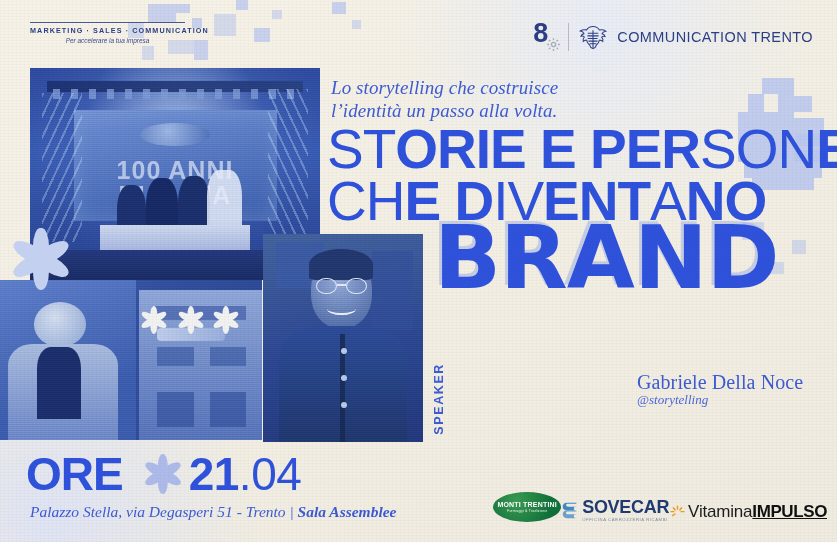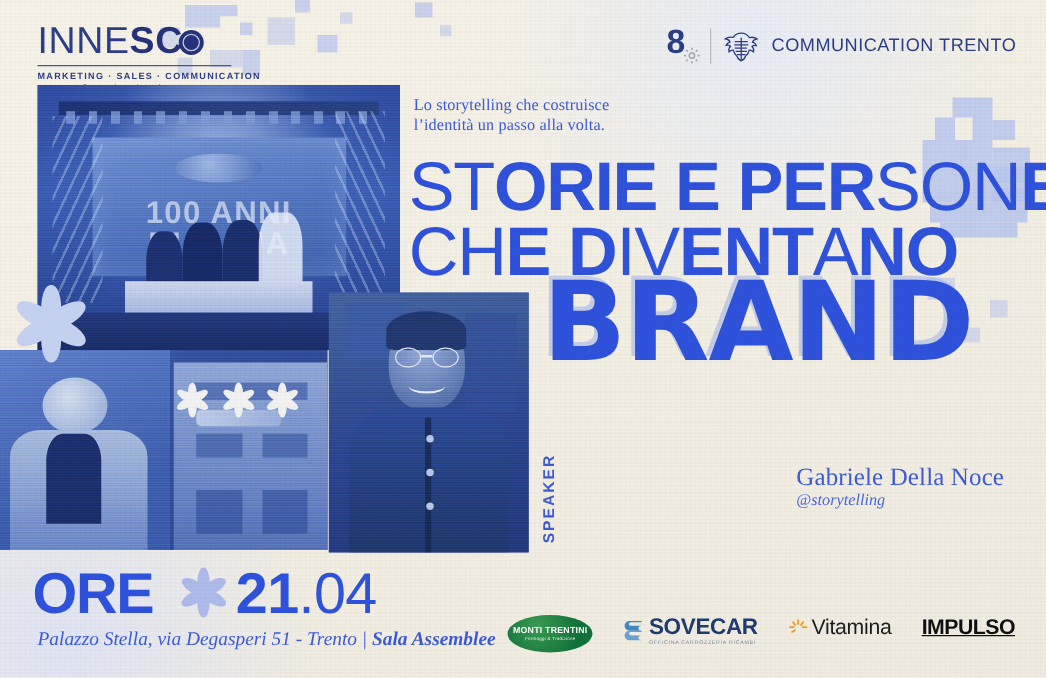--- a/index.html
+++ b/index.html
@@ -88,22 +88,22 @@
   #photo-port{ left:263px; top:234px; width:160px; height:208px; }
 
   .scr-txt{
     position:absolute; color:#cfd9f2; font-weight:800; letter-spacing:1px;
     text-align:center; opacity:.8; width:100%; line-height:1.05;
   }
 
   
   .subhead{
     position:absolute; left:331px; top:76px; width:420px;
-    font-family:"Liberation Serif", serif; 
-    font-size:13px; line-height:1.22; color:#3d5bd4; letter-spacing:.1px;
+    font-family:"Liberation Serif", serif; font-style:italic;
+    font-size:19px; line-height:1.22; color:#3d5bd4; letter-spacing:.1px;
   }
   .hl{
     position:absolute; left:327px; color:#2f52dd;
     font-weight:300; letter-spacing:-1px; line-height:.92; white-space:nowrap;
   }
   .hl b{ font-weight:800; }
   #hl1{ top:124px; font-size:55px; }
   #hl2{ top:176px; font-size:55px; }
   #brand{
     position:absolute; left:434px; top:218px;
@@ -142,22 +142,22 @@
   .when .ore{ font-weight:800; margin-right:14px; letter-spacing:-1px; }
   .when .star{ position:relative; width:40px; height:40px; color:#aebbea; margin:0 6px; }
   .venue{
     position:absolute; left:30px; top:503px;
     font-family:"Liberation Serif", serif; font-style:italic;
     font-size:15.5px; color:#3d5bd4; white-space:nowrap;
   }
   .venue b{ font-weight:700; font-style:italic; }
 
   .sponsors{
-    position:absolute; right:25px; top:492px;
-    display:flex; align-items:flex-start; gap:24px;
+    position:absolute; right:10px; top:492px;
+    display:flex; align-items:flex-end; gap:0;
   }
   .sp-monti{
     width:68px; height:30px; border-radius:50%;
     background:radial-gradient(circle at 35% 30%, #3a9a52, #10713a 70%);
     display:flex; flex-direction:column; align-items:center; justify-content:center;
     color:#fff;
   }
   .sp-monti .m1{ font-size:7px; font-weight:800; letter-spacing:.2px; line-height:1; }
   .sp-monti .m2{ font-size:3.6px; letter-spacing:.2px; margin-top:1.5px; opacity:.9; }
   .sp-sovecar{ display:flex; align-items:center; gap:4px; }
@@ -207,23 +207,20 @@
     <i style="left:14px;top:100px;width:62px;height:12px;"></i>
   </div>
 
   <div>
     <div class="pxl soft" style="left:742px;top:222px;width:22px;height:18px;"></div>
     <div class="pxl soft" style="left:792px;top:240px;width:14px;height:14px;"></div>
     <div class="pxl soft" style="left:766px;top:262px;width:18px;height:12px;"></div>
   </div>
 
   <div class="innesco">
-    <div class="word">
-      <span>INNE</span><b>SC</b><span class="o-emblem"></span>
-    </div>
     <div class="rule"></div>
     <div class="tag1">MARKETING · SALES · COMMUNICATION</div>
     <div class="tag2">Per accelerare la tua impresa</div>
   </div>
 
   <div class="confind">
     <div class="eight">
       <span class="num">8</span>
       <svg class="gearico" viewBox="0 0 24 24" fill="none" stroke="currentColor" stroke-width="2.2">
         <circle cx="12" cy="12" r="3.4"></circle>

